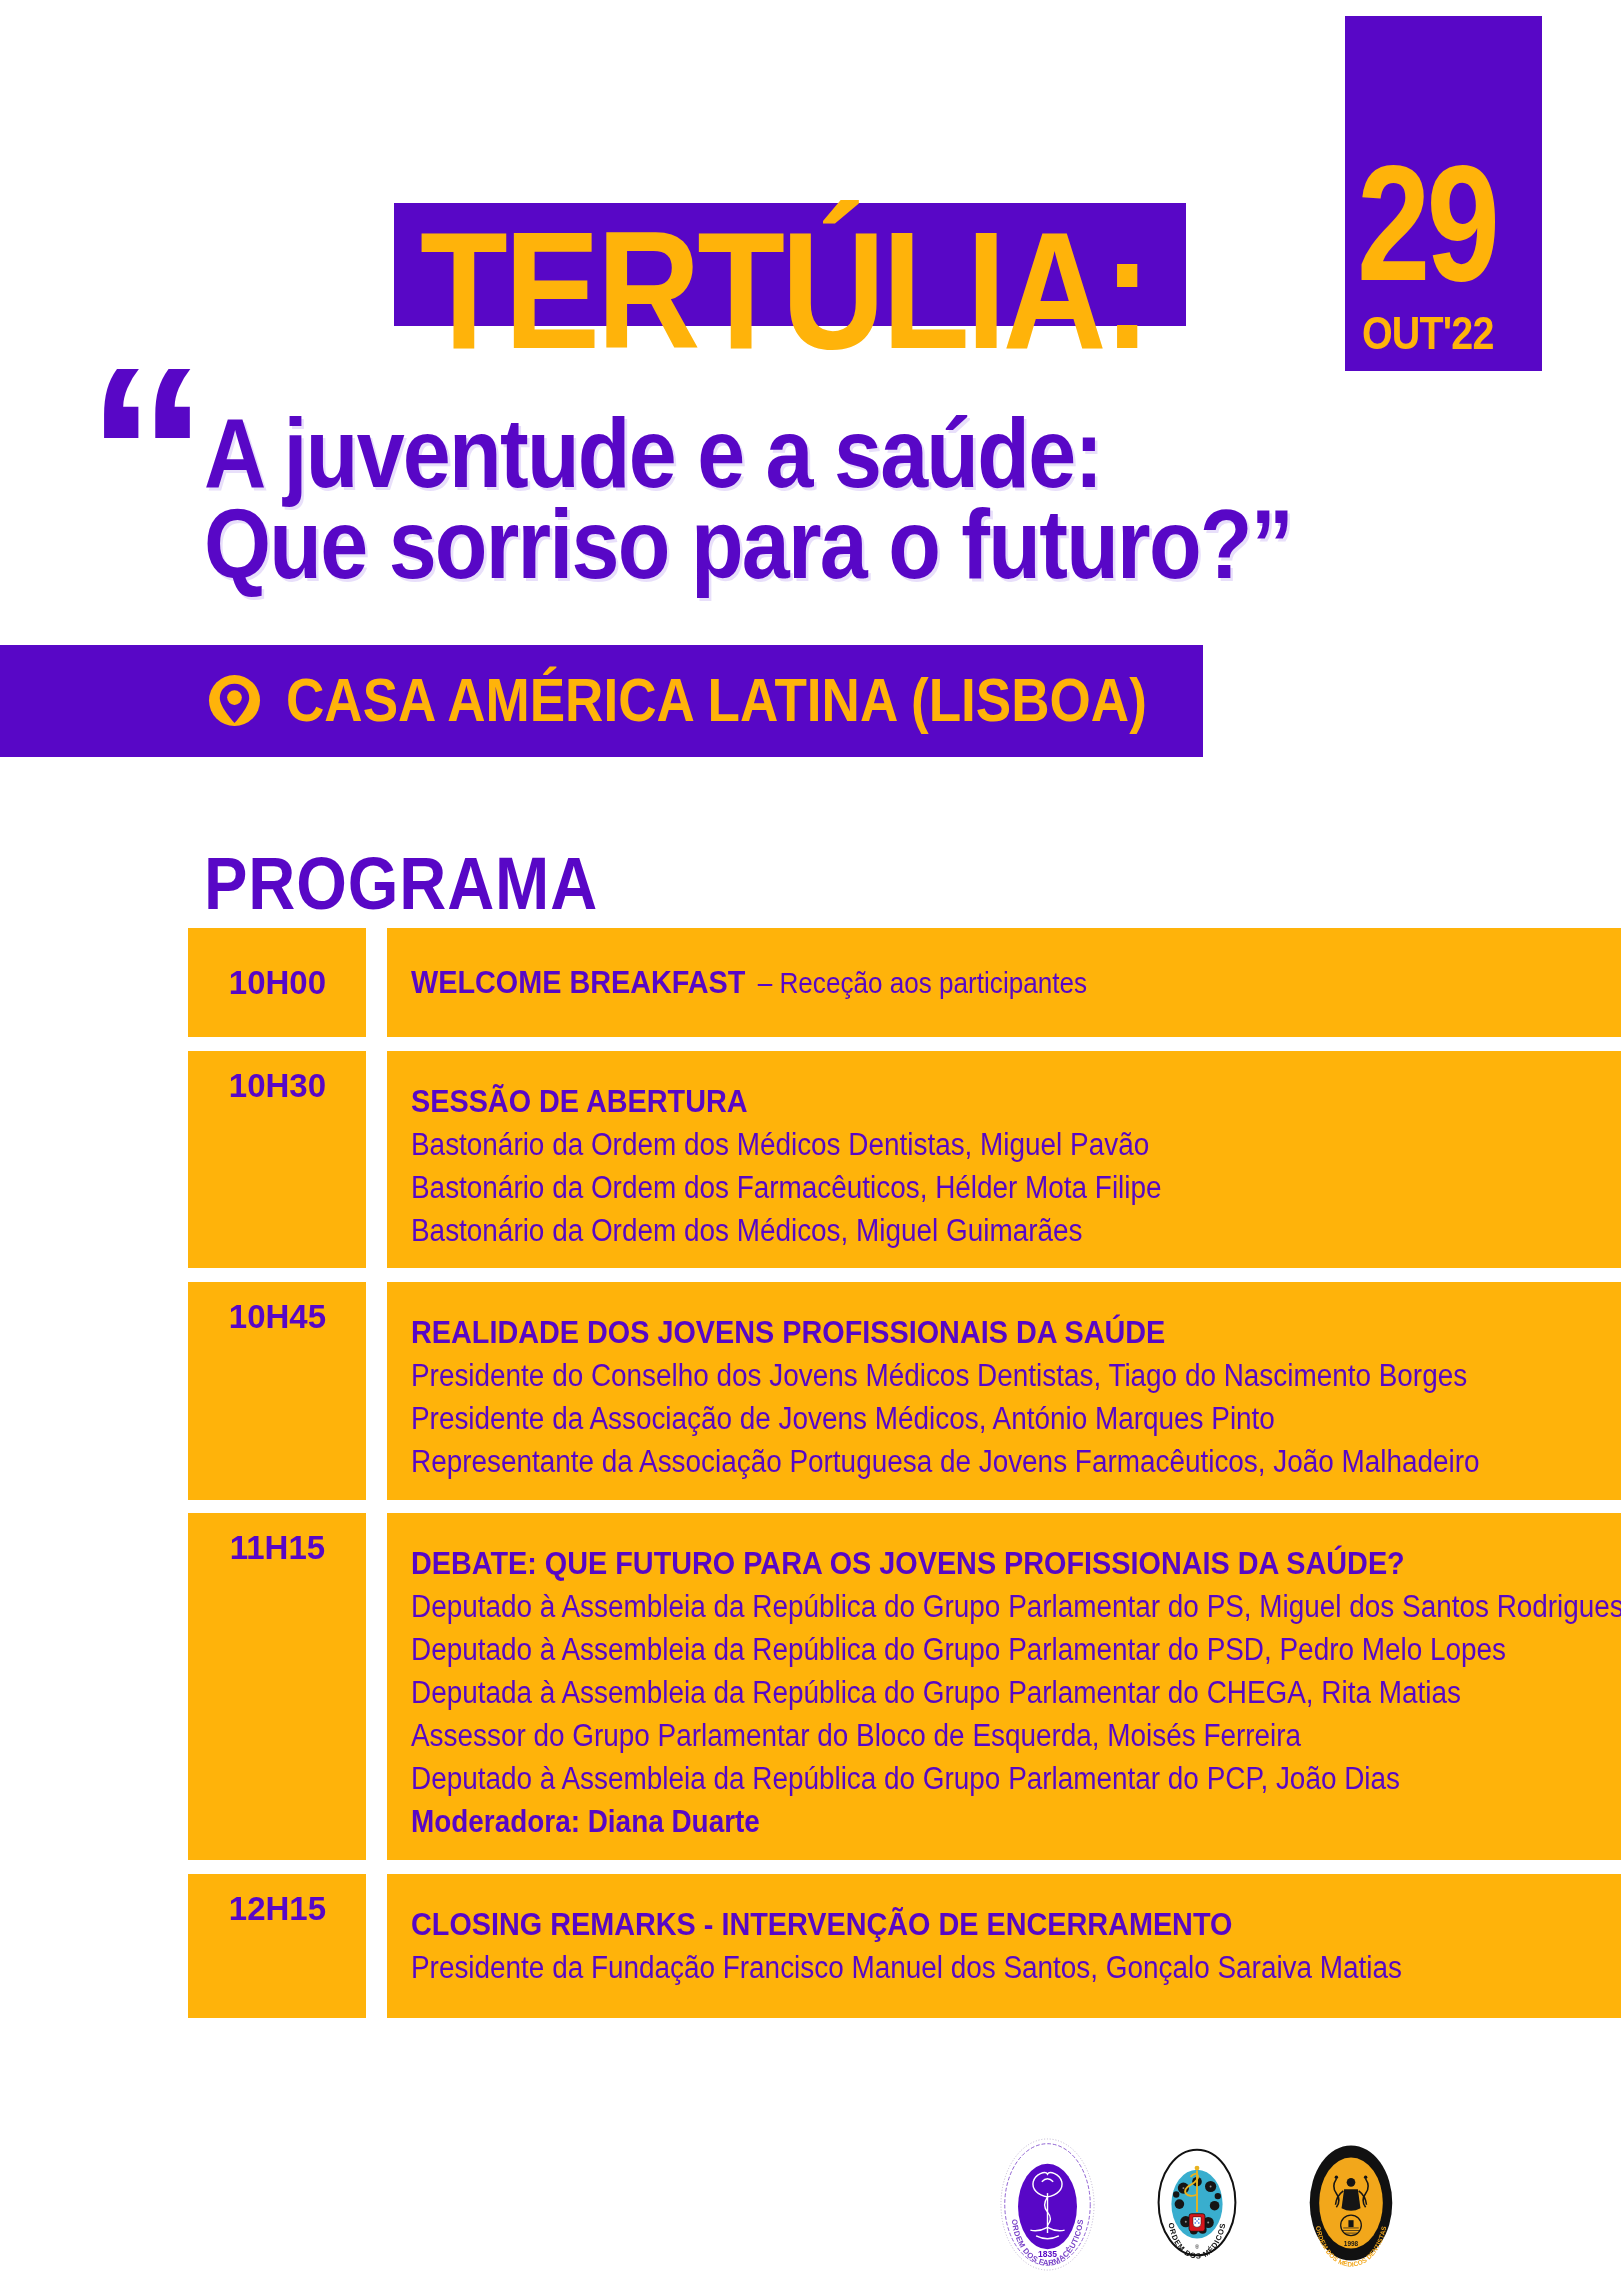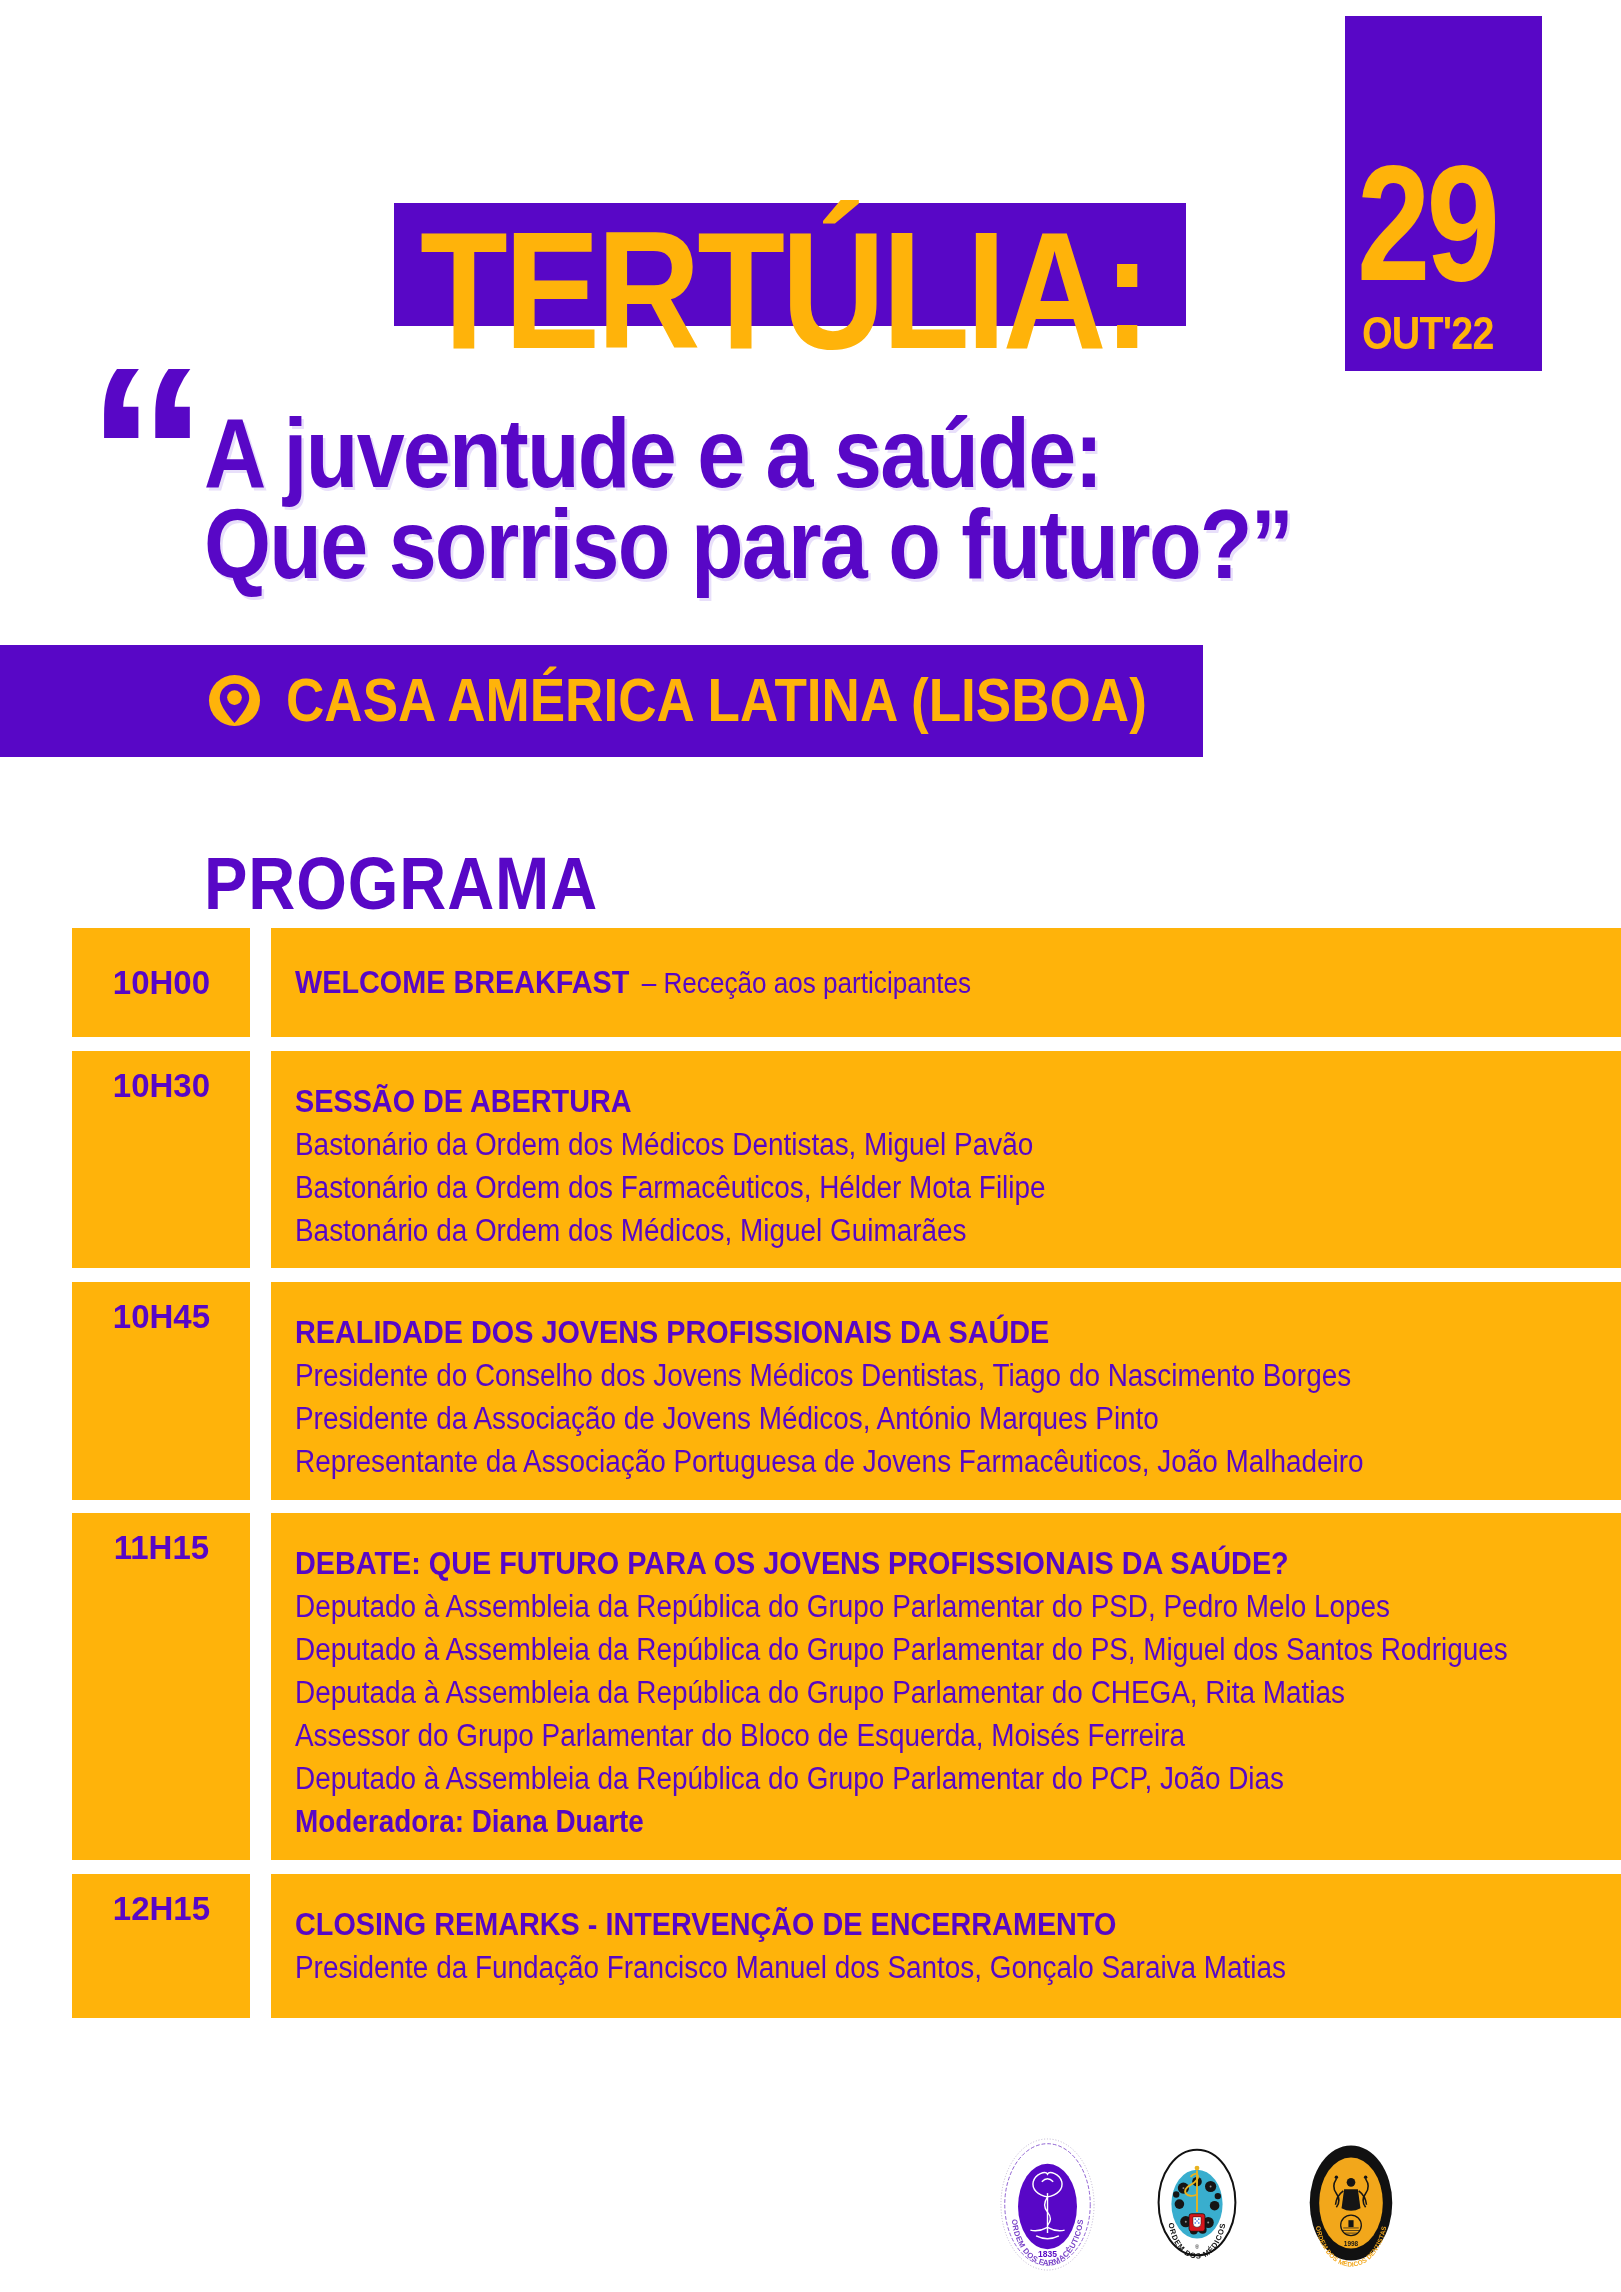--- a/index.html
+++ b/index.html
@@ -35,21 +35,21 @@
   .loc-label{position:absolute;left:286px;top:50%;transform:translateY(-52%) scaleX(.87);transform-origin:left center;
     font-size:61px;font-weight:bold;color:var(--orange);white-space:nowrap;letter-spacing:0;}
   
   .programa{position:absolute;left:204px;top:847px;font-size:74px;font-weight:bold;line-height:1;
     color:var(--purple);transform:scaleX(.88);transform-origin:left top;letter-spacing:1px;}
   
   .program{position:absolute;left:0;top:928px;width:1621px;display:flex;flex-direction:column;gap:13.7px;align-items:flex-end;}
   .prow{display:flex;gap:20.6px;}
   .ptime{flex:0 0 178px;background:var(--orange);color:var(--purple);font-weight:bold;font-size:33px;
     display:flex;justify-content:center;align-items:flex-start;padding-top:16px;box-sizing:border-box;}
-  .pcell{width:1350px;background:var(--orange);box-sizing:border-box;
+  .pcell{width:1234px;background:var(--orange);box-sizing:border-box;
     padding:29px 29px 16.7px 23.5px;color:var(--purple);}
   .ctitle{font-size:32px;line-height:43px;font-weight:bold;white-space:nowrap;}
   .cline{font-size:31px;line-height:43px;white-space:nowrap;}
   .boldline{font-weight:bold;}
   .wrap{display:inline-block;transform:scaleX(.9);transform-origin:left center;}
   .suffix{font-weight:normal;font-size:29px;margin-left:13.7px;}
   .prow.single .pcell{display:flex;align-items:center;min-height:109px;padding-top:0;padding-bottom:0;}
   .prow.single .ptime{align-items:center;padding-top:0;}
   .prow:nth-child(5) .pcell{min-height:144px;}
   
@@ -109,22 +109,22 @@
           <div class="ctitle"><span class="wrap"><b>REALIDADE DOS JOVENS PROFISSIONAIS DA SAÚDE</b></span></div>
           <div class="cline"><span class="wrap">Presidente do Conselho dos Jovens Médicos Dentistas, Tiago do Nascimento Borges</span></div>
           <div class="cline"><span class="wrap">Presidente da Associação de Jovens Médicos, António Marques Pinto</span></div>
           <div class="cline"><span class="wrap">Representante da Associação Portuguesa de Jovens Farmacêuticos, João Malhadeiro</span></div>
         </div>
       </div>
       <div class="prow">
         <div class="ptime">11H15</div>
         <div class="pcell">
           <div class="ctitle"><span class="wrap"><b>DEBATE: QUE FUTURO PARA OS JOVENS PROFISSIONAIS DA SAÚDE?</b></span></div>
+          <div class="cline"><span class="wrap">Deputado à Assembleia da República do Grupo Parlamentar do PS, Miguel dos Santos Rodrigues</span></div>
           <div class="cline"><span class="wrap">Deputado à Assembleia da República do Grupo Parlamentar do PSD, Pedro Melo Lopes</span></div>
-          <div class="cline"><span class="wrap">Deputado à Assembleia da República do Grupo Parlamentar do PS, Miguel dos Santos Rodrigues</span></div>
           <div class="cline"><span class="wrap">Deputada à Assembleia da República do Grupo Parlamentar do CHEGA, Rita Matias</span></div>
           <div class="cline"><span class="wrap">Assessor do Grupo Parlamentar do Bloco de Esquerda, Moisés Ferreira</span></div>
           <div class="cline"><span class="wrap">Deputado à Assembleia da República do Grupo Parlamentar do PCP, João Dias</span></div>
           <div class="cline boldline"><span class="wrap">Moderadora: Diana Duarte</span></div>
         </div>
       </div>
       <div class="prow">
         <div class="ptime">12H15</div>
         <div class="pcell">
           <div class="ctitle"><span class="wrap"><b>CLOSING REMARKS - INTERVENÇÃO DE ENCERRAMENTO</b></span></div>

